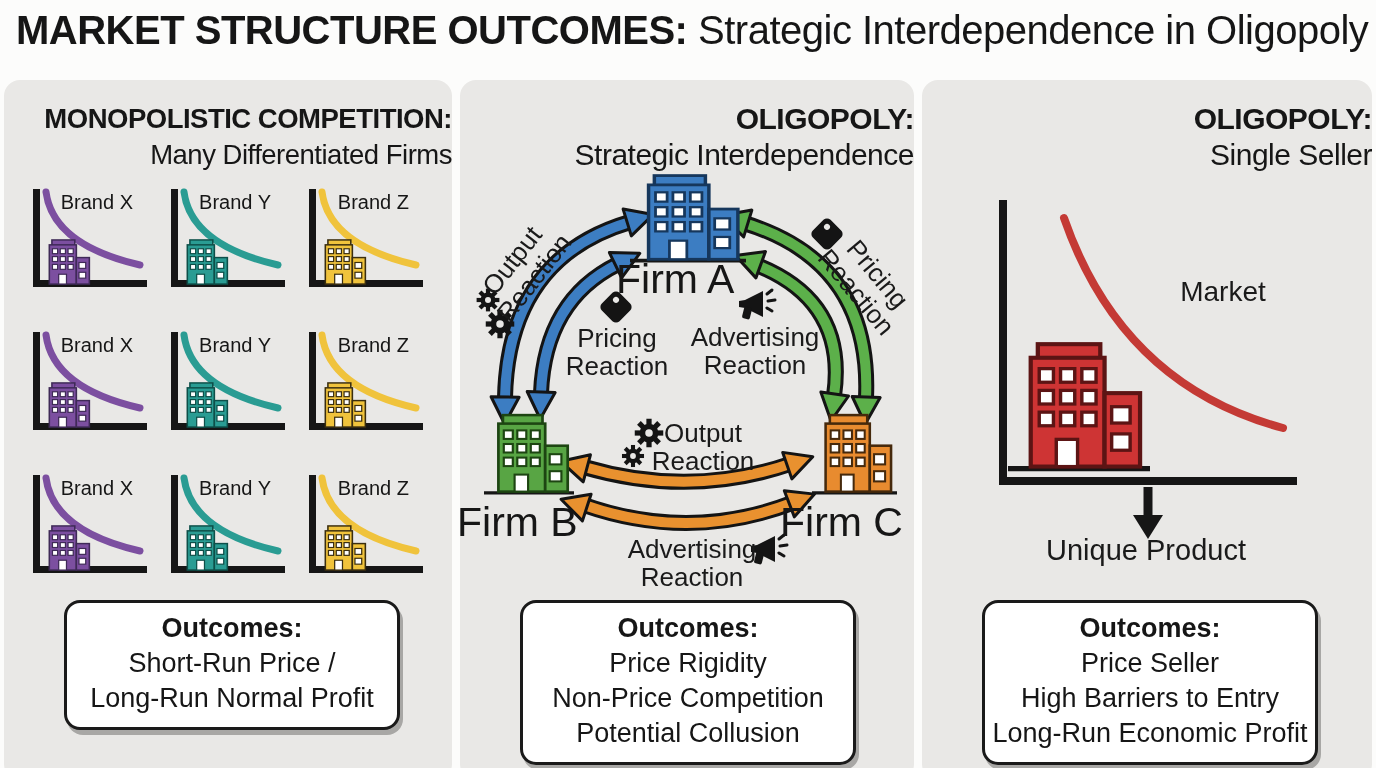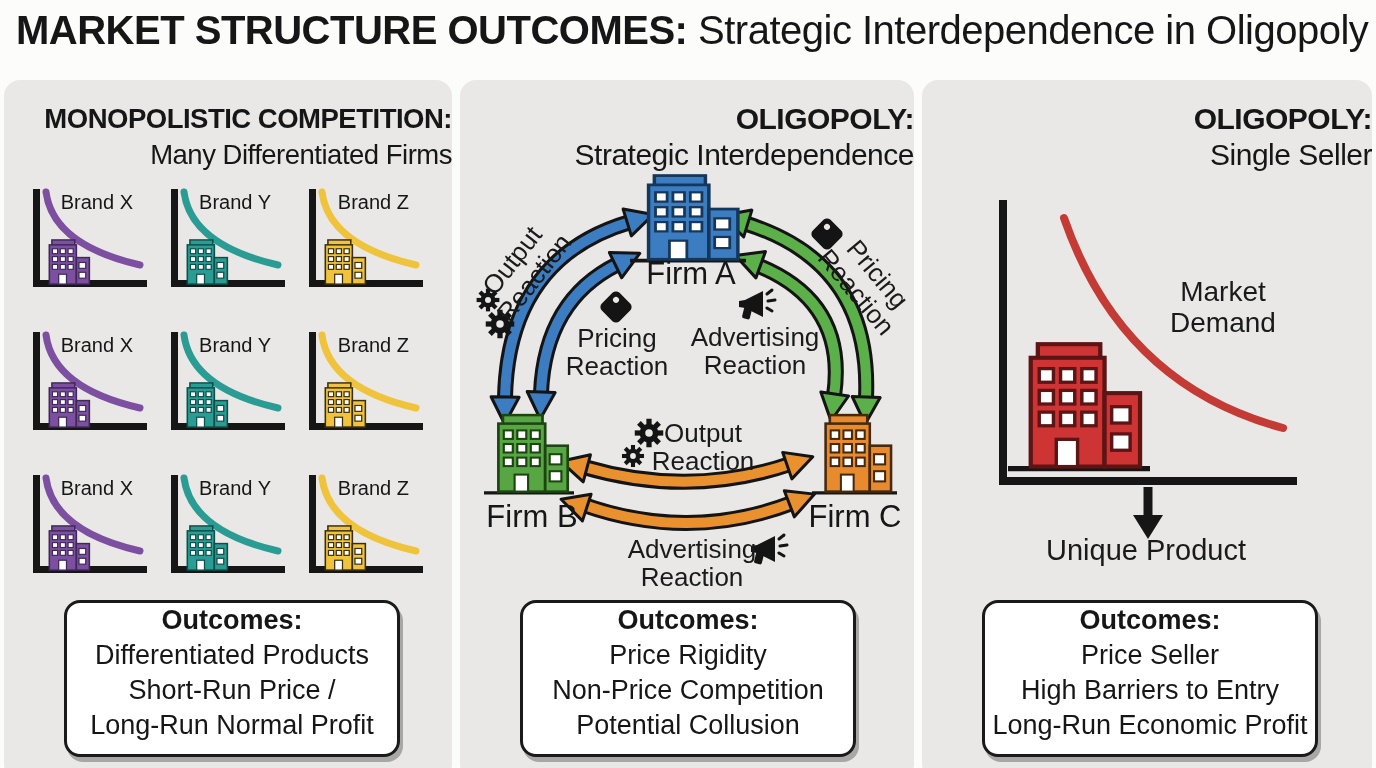--- a/index.html
+++ b/index.html
@@ -39,25 +39,25 @@
   .fc{--b-fill:var(--firm-c);--b-stroke:var(--firm-c-dark)}
   .fm{--b-fill:var(--mono-red);--b-stroke:var(--mono-red-dark)}
   .gfx{position:absolute;left:0;top:0;width:100%;height:688px}
   .sh{fill:none}
   .shk{stroke:#141414;stroke-width:16}
   .shb{stroke:var(--arrow-blue);stroke-width:10}
   .shg{stroke:var(--arrow-green);stroke-width:10}
   .sho{stroke:var(--arrow-orange);stroke-width:10}
   .lbl{position:absolute;text-align:center;font-size:26px;line-height:28px;color:#1a1a1a}
   .lbl div{white-space:nowrap}
-  .firm{position:absolute;text-align:center;font-size:31px;white-space:nowrap}
+  .firm{position:absolute;text-align:left;font-size:41px;white-space:nowrap}
   .obox{
     position:absolute;left:60px;top:520px;width:330px;background:#ffffff;
     border:3px solid #1a1a1a;border-radius:16px;box-shadow:3px 5px 0 #a8a7a5;
-    text-align:center;font-size:27px;line-height:35px;padding:0 0 11px;
+    text-align:center;font-size:27px;line-height:35px;padding:8px 0 11px;
   }
   .obox .ot{font-weight:700}
   .axr{fill:none;stroke:var(--ink);stroke-width:8;stroke-linejoin:miter}
   .dem{fill:none;stroke:var(--demand-red);stroke-width:8;stroke-linecap:round}
 </style>
 </head>
 <body>
 
 <svg width="0" height="0" style="position:absolute" aria-hidden="true">
   <defs>
@@ -201,21 +201,20 @@
         <line class="ax" x1="3.5" y1="2" x2="3.5" y2="98"></line>
         <line class="ax" x1="0" y1="96.5" x2="114" y2="96.5"></line>
         <path class="curve" d="M13 5 Q20 58 107 78"></path>
         <use href="#bldg" transform="translate(8,50) scale(0.52,0.49)"></use>
       </svg>
     <div class="mini-label">Brand Z</div>
   </div>
 
   <div class="obox">
     <div class="ot">Outcomes:</div>
-    <div>Differentiated Products</div>
     <div>Short-Run Price /</div>
     <div>Long-Run Normal Profit</div>
   </div>
 </div>
 
 <div class="panel" id="p-mid">
   <div class="ph">
     <span class="hb">OLIGOPOLY:</span>
     <span class="hs">Strategic Interdependence</span>
   </div>
@@ -316,21 +315,20 @@
     <path class="dem" d="M1064 218 Q1122 385 1283 428"></path>
     <g class="fm">
         <use href="#bldg" transform="translate(1008,336) scale(1.42,1.36)"></use>
       </g>
     <line x1="1148" y1="487" x2="1148" y2="517" stroke="var(--ink)" stroke-width="9"></line>
     <polygon points="1133,515 1163,515 1148,539" fill="var(--ink)"></polygon>
   </svg>
 
   <div class="lbl" style="left:216px;top:196px;width:170px;font-size:28px;line-height:31px">
     <div>Market</div>
-    <div>Demand</div>
   </div>
   <div class="lbl" style="left:84px;top:456px;width:280px;font-size:29px">Unique Product</div>
 
   <div class="obox">
     <div class="ot">Outcomes:</div>
     <div>Price Seller</div>
     <div>High Barriers to Entry</div>
     <div>Long-Run Economic Profit</div>
   </div>
 </div>

